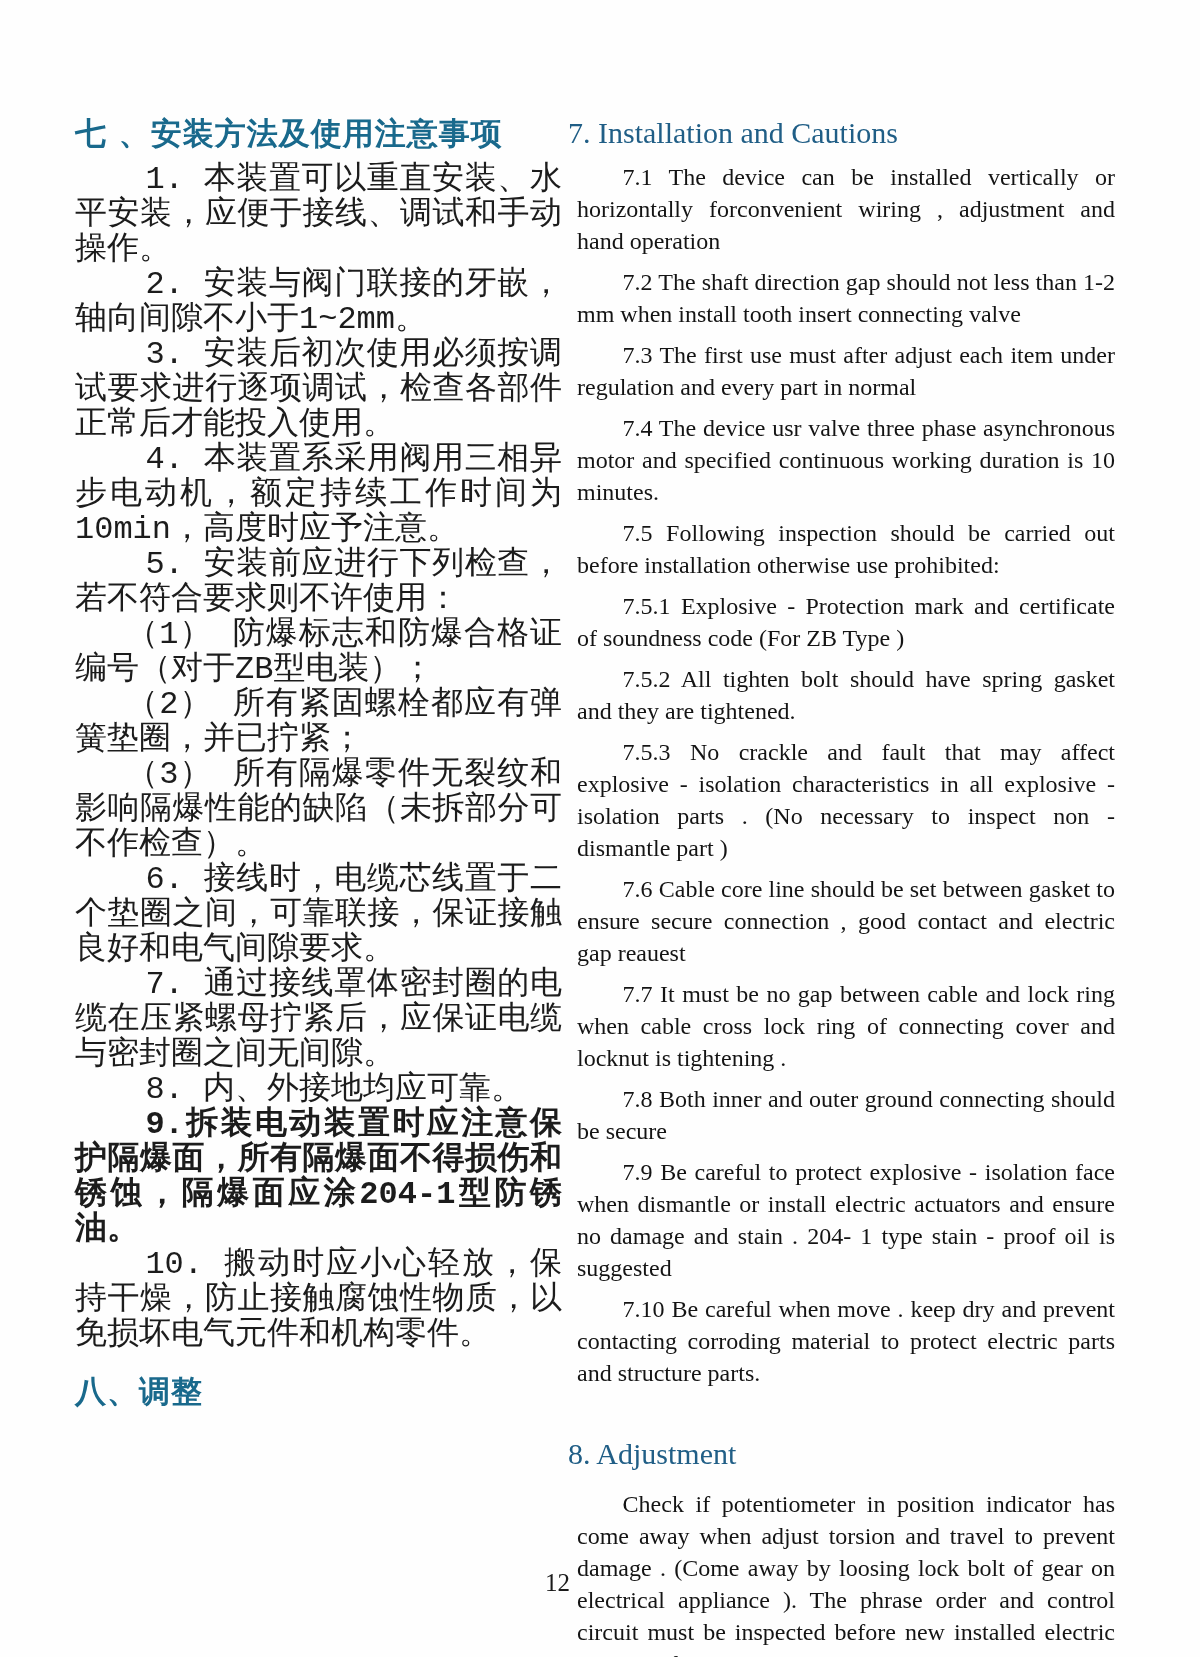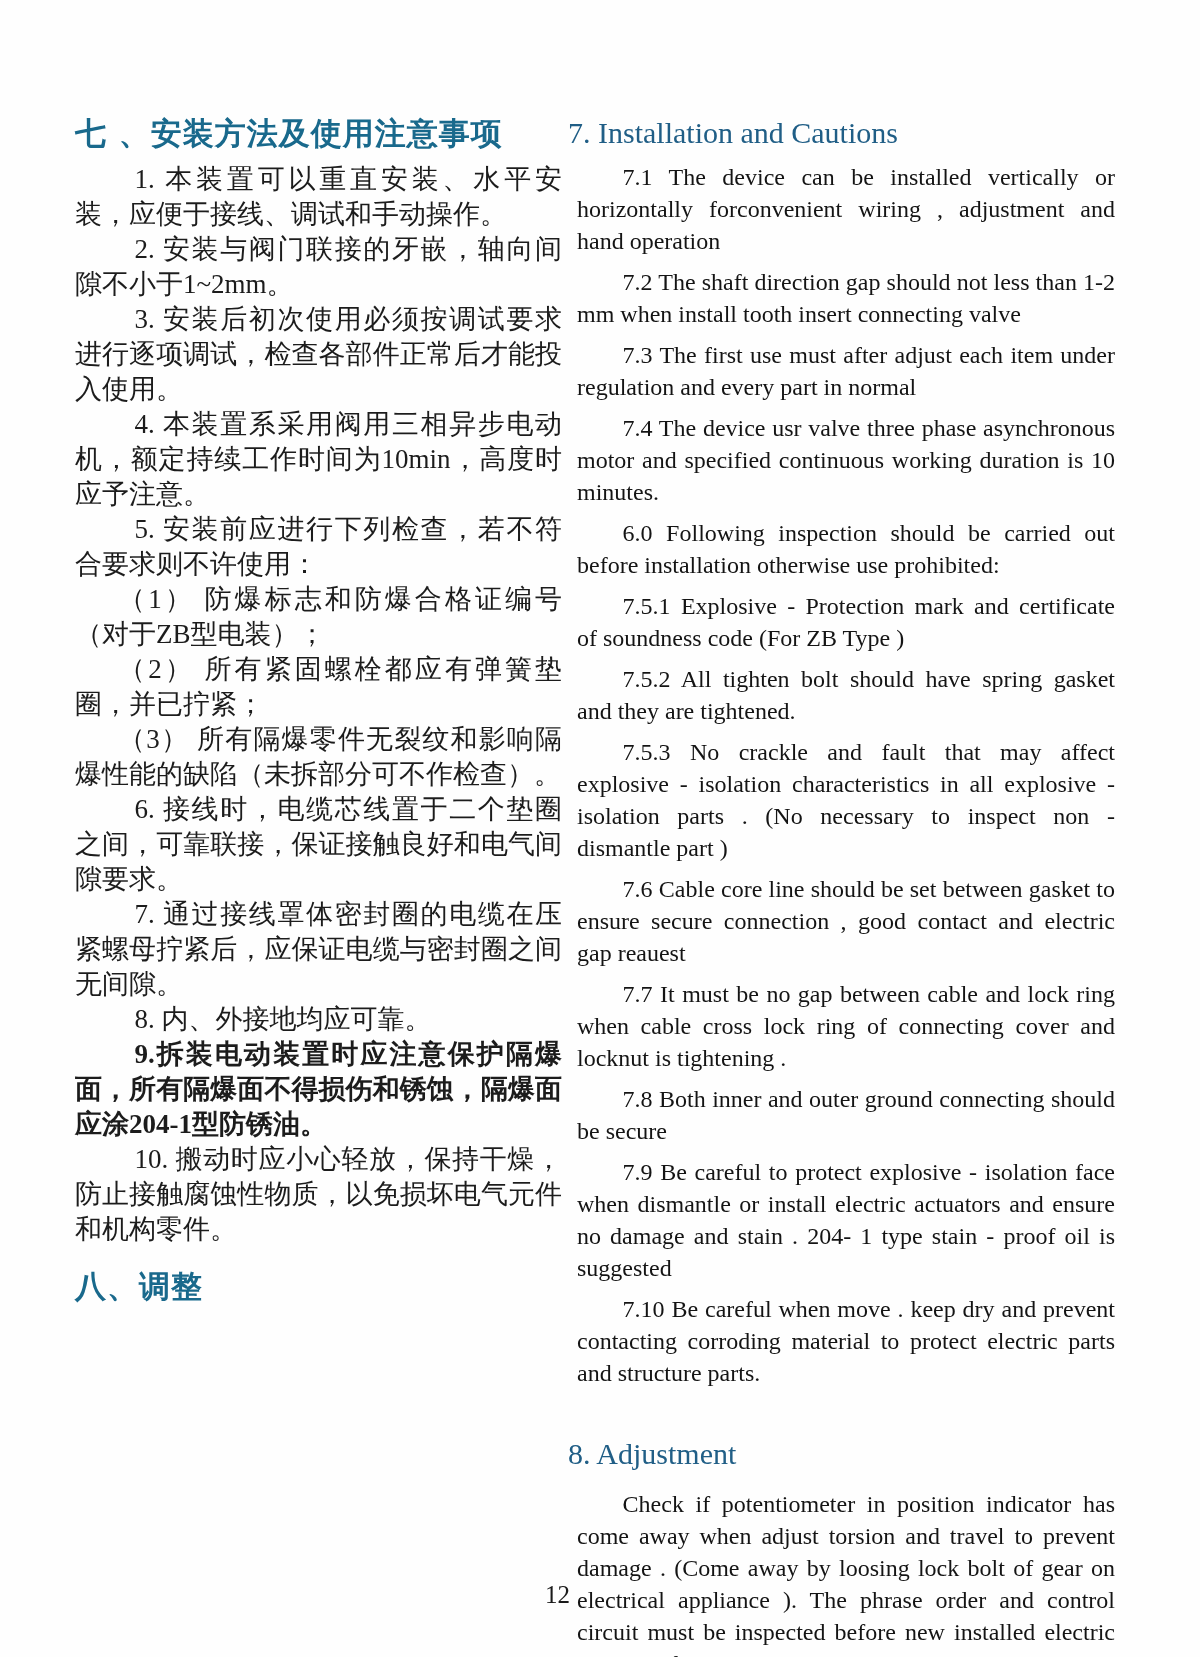--- a/index.html
+++ b/index.html
@@ -32,22 +32,22 @@
     font-weight: 700;
     color: #19698c;
     letter-spacing: 1px;
     margin: 0 0 10px 0;
   }
   .zh-heading.second {
     margin-top: 20px;
     margin-bottom: 6px;
   }
   p.zh {
-    font-family: Liberation Serif, serif;
-    font-size: 27px;
+    font-family: Liberation Mono, monospace;
+    font-size: 32px;
     line-height: 35px;
     text-align: justify;
     text-indent: 2.2em;
     margin: 0;
   }
   p.zh.sub { text-indent: 1.6em; }
   p.zh.bold { font-weight: 700; }
   
   .col-right { color: #141414; }
   .en-heading {
@@ -67,21 +67,21 @@
     font-size: 24px;
     line-height: 32px;
     text-align: justify;
     text-indent: 1.9em;
     margin: 9px;
   }
   
   .footer {
     position: absolute;
     left: 0;
-    bottom: 4px;
+    bottom: 16px;
     width: 100%;
     height: 110px;
   }
   .page-number {
     position: absolute;
     top: 38px;
     left: 545px;
     font-family: "Liberation Serif", serif;
     font-size: 25px;
     color: #1a1a1a;
@@ -113,21 +113,21 @@
       <h1 class="zh-heading second">八、调整</h1>
     </div>
 
     <div class="col-right">
       <h1 class="en-heading">7. Installation and Cautions</h1>
 
       <p class="en">7.1 The device can be installed vertically or horizontally forconvenient wiring , adjustment and hand operation</p>
       <p class="en">7.2 The shaft direction gap should not less than 1-2 mm when install tooth insert connecting valve</p>
       <p class="en">7.3 The first use must after adjust each item under regulation and every part in normal</p>
       <p class="en">7.4 The device usr valve three phase asynchronous motor and specified continuous working duration is 10 minutes.</p>
-      <p class="en">6.0 Following inspection should be carried out before installation otherwise use prohibited:</p>
+      <p class="en">7.5 Following inspection should be carried out before installation otherwise use prohibited:</p>
       <p class="en">7.5.1 Explosive - Protection mark and certificate of soundness code (For ZB Type )</p>
       <p class="en">7.5.2 All tighten bolt should have spring gasket and they are tightened.</p>
       <p class="en">7.5.3 No crackle and fault that may affect explosive - isolation characteristics in all explosive - isolation parts . (No necessary to inspect non - dismantle part )</p>
       <p class="en">7.6 Cable core line should be set between gasket to ensure secure connection , good contact and electric gap reauest</p>
       <p class="en">7.7 It must be no gap between cable and lock ring when cable cross lock ring of connecting cover and locknut is tightening .</p>
       <p class="en">7.8 Both inner and outer ground connecting should be  secure</p>
       <p class="en">7.9 Be careful to protect explosive - isolation face when dismantle or install electric actuators and ensure no damage and stain . 204- 1 type stain - proof oil is suggested</p>
       <p class="en">7.10 Be careful when move . keep dry and prevent contacting corroding material to protect electric parts and structure parts.</p>
 
       <h1 class="en-heading second">8. Adjustment</h1>

